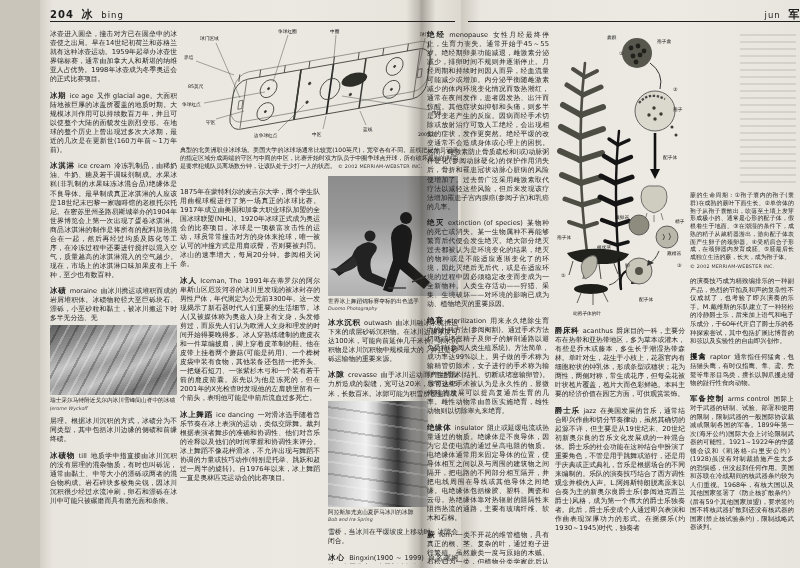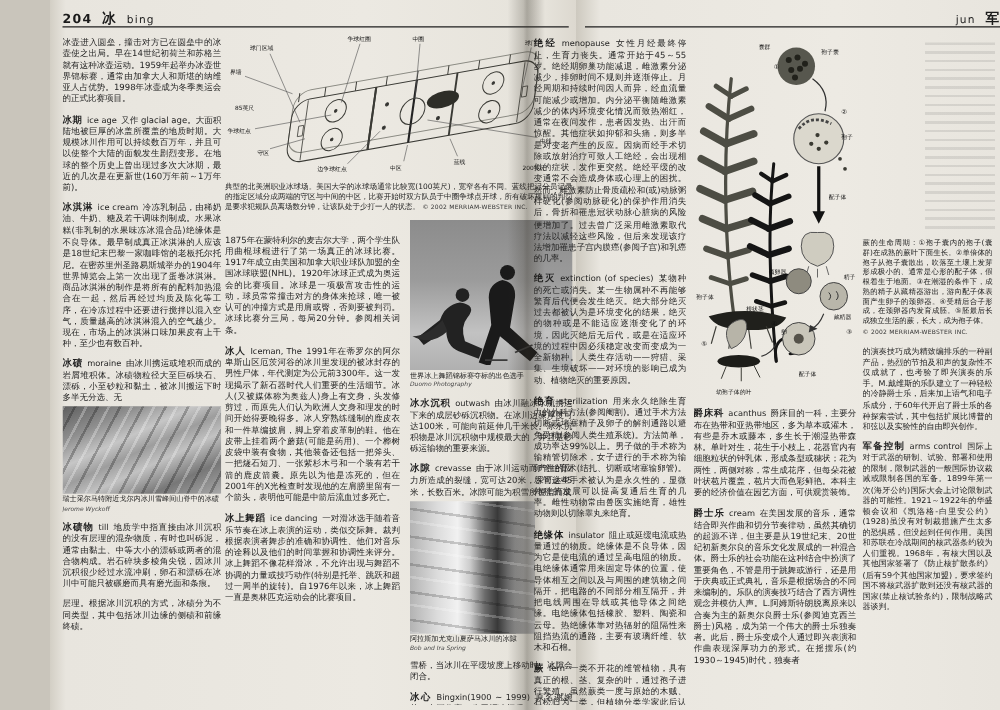--- a/index.html
+++ b/index.html
@@ -57,22 +57,22 @@
     <div class="hrule" style="left:10px;top:21px;width:405px;"></div>
 
     <div class="col" style="left:10px;top:30px;width:127px;height:534px;">
       <p class="blk"><span>冰壶进入圆垒，撞击对方已在圆垒中的冰壶使之出局。早在14世纪初荷兰和苏格兰就有这种冰壶运动。1959年起举办冰壶世界锦标赛，通常由加拿大人和斯堪的纳维亚人占优势。1998年冰壶成为冬季奥运会的正式比赛项目。</span></p>
       <p class="blk"><b class="hw">冰期</b><b class="en">ice age</b><span>又作 glacial age。大面积陆地被巨厚的冰盖所覆盖的地质时期。大规模冰川作用可以持续数百万年，并且可以使整个大陆的面貌发生剧烈变形。在地球的整个历史上曾出现过多次大冰期，最近的几次是在更新世(160万年前～1万年前)。</span></p>
       <p class="blk"><b class="hw">冰淇淋</b><b class="en">ice cream</b><span>冷冻乳制品，由稀奶油、牛奶、糖及若干调味剂制成。水果冰糕(非乳制的水果味冻冰混合品)绝缘体是不良导体。最早制成真正冰淇淋的人应该是18世纪末巴黎一家咖啡馆的老板托尔托尼。在密苏里州圣路易斯城举办的1904年世界博览会上第一次出现了蛋卷冰淇淋。商品冰淇淋的制作是将所有的配料加热混合在一起，然后再经过均质及陈化等工序，在冷冻过程中还要进行搅拌以混入空气，质量越高的冰淇淋混入的空气越少。现在，市场上的冰淇淋口味加果皮有上千种，至少也有数百种。</span></p>
       <p class="blk" style="margin-bottom:2px;"><b class="hw">冰碛</b><b class="en">moraine</b><span>由冰川携运或堆积而成的岩屑堆积体。冰碛物粒径大至巨砾块石、漂砾，小至砂粒和黏土，被冰川搬运下时多半无分选、无</span></p>
       <div class="photo glacier"></div>
       <div class="cap">瑞士采尔马特附近戈尔内冰川雪峰间山脊中的冰碛</div>
       <div class="credit">Jerome Wyckoff</div>
+      <p class="blk"><span>层理。根据冰川沉积的方式，冰碛分为不同类型，其中包括冰川边缘的侧碛和前缘终碛。</span></p>
       <p class="blk"><b class="hw">冰碛物</b><b class="en">till</b><span>地质学中指直接由冰川沉积的没有层理的混杂物质，有时也叫砾泥，通常由黏土、中等大小的漂砾或两者的混合物构成。岩石碎块多棱角尖锐，因冰川沉积很少经过水流冲刷，卵石和漂砾在冰川中可能只被碾磨而具有磨光面和条痕。</span></p>
-      <p class="blk"><span>层理。根据冰川沉积的方式，冰碛分为不同类型，其中包括冰川边缘的侧碛和前缘终碛。</span></p>
 
     </div>
 
     <div class="figure" style="position:absolute;left:140px;top:26px;width:278px;">
       <svg width="278" height="114" viewBox="0 0 278 114">
         <g transform="translate(150,63) rotate(-10)">
           <g transform="skewX(-18)" fill="none" stroke="#3a3a35" stroke-width="0.8">
             <rect x="-100" y="-31" width="200" height="48" rx="13" stroke="#8a8a82"></rect>
             <line x1="-96" y1="-30" x2="-96" y2="-23"></line>
               <line x1="-75" y1="-31" x2="-75" y2="-24"></line>
@@ -132,21 +132,21 @@
         <text x="132" y="110">中区</text>
         <text x="252" y="88">中线</text>
         <text x="74" y="111">边争球红点</text>
         <text x="8" y="62">85英尺</text>
         <text x="238" y="110">200英尺</text>
       </svg>
       <div class="figcapblock"><span>典型的北美洲职业冰球场。美国大学的冰球场通常比较宽(100英尺)，宽窄各有不同。蓝线把记分员记录的指定区域分成两端的守区与中间的中区，比赛开始时双方队员于中圈争球点开球，所有破坏规则的判罚是要求犯规队员离场数分钟，让该队处于少打一人的状态。</span> <span class="cr">© 2002 MERRIAM-WEBSTER INC.</span></div>
     </div>
 
     <div class="col" style="left:140px;top:188px;width:140px;height:374px;">
-      <p class="blk"><span>1875年在蒙特利尔的麦吉尔大学，两个学生队用曲棍球棍进行了第一场真正的冰球比赛。1917年成立由美国和加拿大职业球队加盟的全国冰球联盟(NHL)。1920年冰球正式成为奥运会的比赛项目。冰球是一项极富攻击性的运动，球员常常撞击对方的身体来抢球，唯一被认可的冲撞方式是用肩或臀，否则要被判罚。冰球比赛分三局，每局20分钟。参阅相关词条。</span></p>
+      <p class="blk"><span>1875年在蒙特利尔的麦吉尔大学，两个学生队用曲棍球棍进行了第一场真正的冰球比赛。1917年成立由美国和加拿大职业球队加盟的全国冰球联盟(NHL)。1920年冰球正式成为奥运会的比赛项目。冰球是一项极富攻击性的运动，球员常常撞击对方的身体来抢球，唯一被认可的冲撞方式是用肩或臀，否则要被判罚。冰山的速率增大，每局20分钟。参阅相关词条。</span></p>
       <p class="blk"><b class="hw">冰人</b><b class="en">Iceman, The</b><span>1991年在蒂罗尔的阿尔卑斯山区厄茨河谷的冰川里发现的被冰封存的男性尸体，年代测定为公元前3300年。这一发现揭示了新石器时代人们重要的生活细节。冰人(又被媒体称为奥兹人)身上有文身，头发修剪过，而原先人们认为欧洲人文身和理发的时间开始得要晚得多。冰人穿熟练缝制的鹿皮衣和一件草编披肩，脚上穿着皮革制的鞋。他在皮带上挂着两个蘑菇(可能是药用)、一个桦树皮袋中装有食物，其他装备还包括一把斧头、一把燧石短刀、一张紫杉木弓和一个装有若干箭的鹿皮箭囊。原先以为他是冻死的，但在2001年的X光检查时发现他的左肩膀里留有一个箭头，表明他可能是中箭后流血过多死亡。</span></p>
       <p class="blk"><b class="hw">冰上舞蹈</b><b class="en">ice dancing</b><span>一对滑冰选手随着音乐节奏在冰上表演的运动，类似交际舞。裁判根据表演者舞步的准确和协调性、他们对音乐的诠释以及他们的时间掌握和协调性来评分。冰上舞蹈不像花样滑冰，不允许出现与舞蹈不协调的力量或技巧动作(特别是托举、跳跃和超过一周半的旋转)。自1976年以来，冰上舞蹈一直是奥林匹克运动会的比赛项目。</span></p>
     </div>
 
     <div class="col" style="left:288px;top:176px;width:130px;height:388px;">
       <div class="photo dance">
         <svg width="130" height="86" viewBox="0 0 130 86">
           <circle cx="78" cy="12" r="6" fill="#1a1a1a"></circle>
           <path d="M74,18 q11,2 10,14 l-4,24 22,20 -6,7 -24,-20 -8,24 -9,-3 10,-30 -2,-22 q0,-11 11,-14z" fill="#1a1a1a"></path>
           <circle cx="42" cy="30" r="5.5" fill="#222"></circle>
@@ -287,25 +287,26 @@
         <text x="18" y="288">幼孢子体的叶</text>
         <text x="84" y="274">配子体</text>
         <text class="step" x="64" y="28">①</text>
         <text class="step" x="118" y="64">②</text>
         <text class="step" x="122" y="240">③</text>
         <text class="step" x="62" y="234">④</text>
         <text class="step" x="6" y="250">⑤</text>
       </svg>
     </div>
     <p class="blk"><b class="hw">爵床科</b><b class="en">acanthus</b><span>爵床目的一科，主要分布在热带和亚热带地区，多为草本或灌木，有些是乔木或藤本，多生长于潮湿热带森林。单叶对生，花生于小枝上，花器官内有细胞粒状的钟乳体，形成条型或穗状；花为两性，两侧对称，常生成花序，但每朵花被叶状苞片覆盖，苞片大而色彩鲜艳。本科主要的经济价值在园艺方面，可供观赏装饰。</span></p>
-    <p class="blk"><b class="hw">爵士乐</b><b class="en">cream</b><span>在美国发展的音乐，通常结合即兴作曲和切分节奏律动，虽然其确切的起源不详，但主要是从19世纪末、20世纪初新奥尔良的音乐文化发展成的一种混合体。爵士乐的社会功能在这种结合中扮演了重要角色，不管是用于跳舞或游行，还是用于庆典或正式典礼，音乐是根据场合的不同来编制的。乐队的演奏技巧结合了西方调性观念并模仿人声。L.阿姆斯特朗脱离原来以合奏为主的新奥尔良爵士乐(参阅迪克西兰爵士)风格，成为第一个伟大的爵士乐独奏者。此后，爵士乐变成个人通过即兴表演和作曲表现深厚功力的形式。在摇摆乐(约1930～1945)时代，独奏者</span></p>
+    <p class="blk"><b class="hw">爵士乐</b><b class="en">jazz</b><span>在美国发展的音乐，通常结合即兴作曲和切分节奏律动，虽然其确切的起源不详，但主要是从19世纪末、20世纪初新奥尔良的音乐文化发展成的一种混合体。爵士乐的社会功能在这种结合中扮演了重要角色，不管是用于跳舞或游行，还是用于庆典或正式典礼，音乐是根据场合的不同来编制的。乐队的演奏技巧结合了西方调性观念并模仿人声。L.阿姆斯特朗脱离原来以合奏为主的新奥尔良爵士乐(参阅迪克西兰爵士)风格，成为第一个伟大的爵士乐独奏者。此后，爵士乐变成个人通过即兴表演和作曲表现深厚功力的形式。在摇摆乐(约1930～1945)时代，独奏者</span></p>
   </div>
 
   <div class="col" style="left:690px;top:30px;width:104px;height:534px;font-size:6.4px;">
     <div class="spacer"></div>
     <div class="figcapblock" style="font-size:5.9px;"><span>蕨的生命周期：①孢子囊内的孢子(囊群)在成熟的蕨叶下面生长。②单倍体的孢子从孢子囊散出，吹落至土壤上发芽形成极小的、通常是心形的配子体，假根着生于地面。③在潮湿的条件下，成熟的精子从藏精器游出，游向配子体表面产生卵子的颈卵器。④受精后合子形成，在颈卵器内发育成胚。⑤胚最后长成独立生活的蕨，长大，成为孢子体。</span></div>
     <div class="cr" style="margin:2px 0 7px 0;">© 2002 MERRIAM-WEBSTER INC.</div>
     <p class="blk"><span>的演奏技巧成为精致编排乐的一种副产品，热烈的节拍及和声的复杂性不仅成就了，也考验了即兴演奏的乐手。M.戴维斯的乐队建立了一种轻松的冷静爵士乐，后来加上语气和电子乐成分，于60年代开启了爵士乐的各种探索尝试，其中包括扩展比博普的和弦以及实验性的自由即兴创作。</span></p>
+    <p class="blk"><b class="hw">攫禽</b><b class="en">raptor</b><span>通常指任何猛禽，包括猫头鹰，有时仅指鹰、隼、鸢、秃鹫等隼形目鸟类，擅长以脚爪攫走猎物的趾行性食肉动物。</span></p>
     <p class="blk"><b class="hw">军备控制</b><b class="en">arms control</b><span>国际上对于武器的研制、试验、部署和使用的限制，限制武器的一般国际协议裁减或限制各国的军备。1899年第一次(海牙公约)国际大会上讨论限制武器的可能性。1921～1922年的华盛顿会议和《凯洛格-白里安公约》(1928)虽没有对制裁措施产生太多的恐惧感，但没起到任何作用。美国和苏联在冷战期间的核武器条约较为人们重视。1968年，有核大国以及其他国家签署了《防止核扩散条约》(后有59个其他国家加盟)，要求签约国不将核武器扩散到还没有核武器的国家(禁止核试验条约)，限制战略武器谈判。</span></p>
   </div>
 
   <div class="gutter"></div>
 </div>
 
 </body></html>

